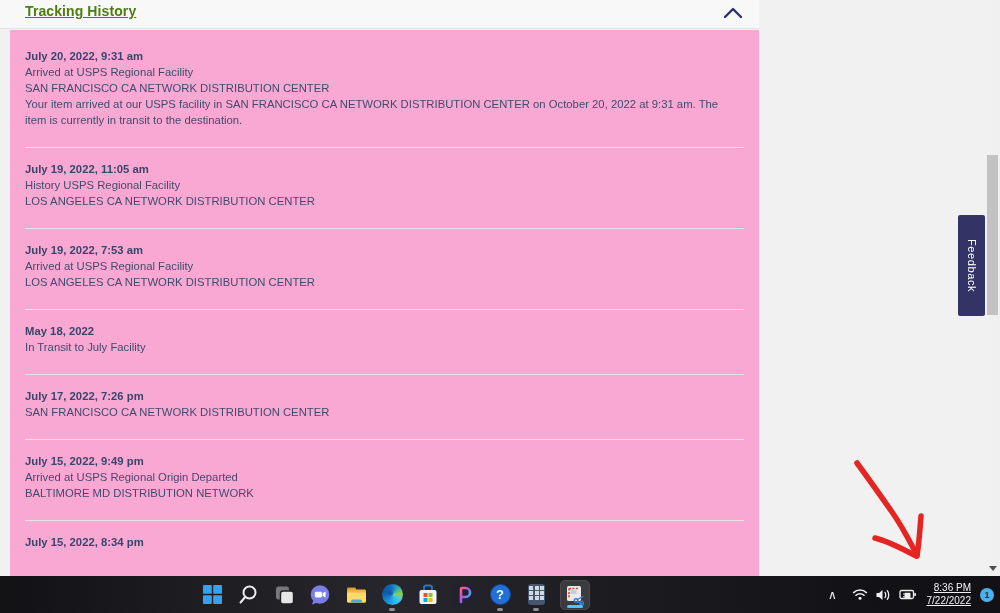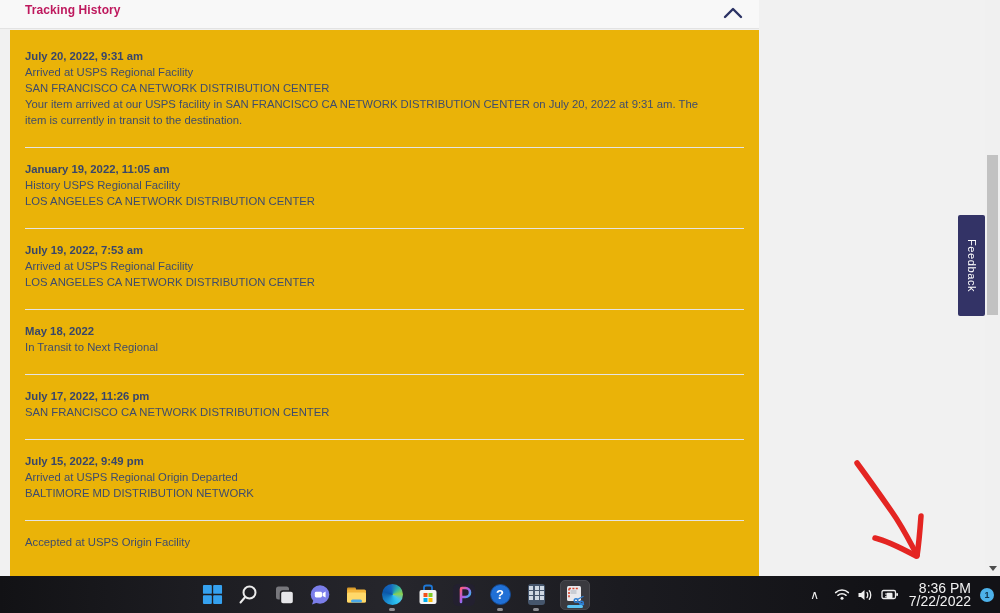--- a/index.html
+++ b/index.html
@@ -7,28 +7,28 @@
   body { font-family:"Liberation Sans", sans-serif; background:#f1f1f1; position:relative; }
   .screen { position:absolute; inset:0; width:1000px; height:613px; background:#f1f1f1; overflow:hidden; }
 
   
   .accordion-header {
     position:absolute; left:0; top:0; width:759px; height:29px;
     background:#f8f8f8; border-bottom:1px solid #e3e3e3;
   }
   .accordion-title {
     position:absolute; left:25px; top:3px;
-    font-size:12px; font-weight:bold; color:#be185d; letter-spacing:.1px;
+    font-size:14px; font-weight:bold; color:#4d7c0f; letter-spacing:.1px;text-decoration:underline;
   }
   .collapse-btn { position:absolute; left:722px; top:5px; width:22px; height:16px; cursor:pointer; }
 
   
   .card {
     position:absolute; left:10px; top:30px; width:749px; height:546px;
-    background:#eab308; overflow:hidden; padding:5px 15px 12px 15px;
+    background:#f9a8d4; overflow:hidden; padding:5px 15px 12px 15px;
   }
   .entry { padding:13px 0 19px 0; }
   .entry + .entry { border-top:1px solid #e4e4e4; }
   .entry div { font-size:11.3px; line-height:16px; color:#3f4c6c; }
   .entry .date { font-weight:bold; color:#38466a; }
   .entry .desc { max-width:697px; }
 
   
   .feedback-btn {
     position:absolute; left:958px; top:215px; width:27px; height:101px;
@@ -74,21 +74,21 @@
   
   .calc-tile { width:17px; height:21px; border-radius:3px; background:#46566c; overflow:hidden; }
   .calc-screen { width:100%; height:5px; background:#7db7ea; }
   .calc-keys { display:grid; grid-template-columns:repeat(3,4px); gap:1.5px; padding:2px 1.5px; }
   .calc-keys span { width:4px; height:3.5px; background:#cfd8e2; display:block; }
 
   
   .tray { position:absolute; right:6px; top:0; height:37px; display:flex; align-items:center; }
   .tray-chevron { color:#efefef; font-size:12px; width:22px; text-align:center; cursor:pointer; }
   .tray-icons { display:flex; align-items:center; gap:7px; margin:0 10px 0 8px; cursor:pointer; }
-  .clock { text-align:right; color:#f2f2f2; font-size:14px; line-height:12.5px; cursor:pointer; }
+  .clock { text-align:right; color:#f2f2f2; font-size:10px; line-height:12.5px; cursor:pointer;text-decoration:underline; }
   .notif-badge {
     width:14px; height:14px; border-radius:50%; background:#4db2ea; color:#10334d;
     font-size:9px; font-weight:bold; display:flex; align-items:center; justify-content:center;
     margin-left:9px; cursor:pointer;
   }
 </style>
 </head>
 <body>
 
 <div class="screen">
@@ -101,53 +101,53 @@
       </svg>
     </div>
   </div>
 
   <div class="card">
 
     <div class="entry">
       <div class="date">July 20, 2022, 9:31 am</div>
       <div class="status">Arrived at USPS Regional Facility</div>
       <div class="location">SAN FRANCISCO CA NETWORK DISTRIBUTION CENTER</div>
-      <div class="desc">Your item arrived at our USPS facility in SAN FRANCISCO CA NETWORK DISTRIBUTION CENTER on July 20, 2022 at 9:31 am. The item is currently in transit to the destination.</div>
-    </div>
-
-    <div class="entry">
-      <div class="date">January 19, 2022, 11:05 am</div>
+      <div class="desc">Your item arrived at our USPS facility in SAN FRANCISCO CA NETWORK DISTRIBUTION CENTER on October 20, 2022 at 9:31 am. The item is currently in transit to the destination.</div>
+    </div>
+
+    <div class="entry">
+      <div class="date">July 19, 2022, 11:05 am</div>
       <div class="status">History USPS Regional Facility</div>
       <div class="location">LOS ANGELES CA NETWORK DISTRIBUTION CENTER</div>
     </div>
 
     <div class="entry">
       <div class="date">July 19, 2022, 7:53 am</div>
       <div class="status">Arrived at USPS Regional Facility</div>
       <div class="location">LOS ANGELES CA NETWORK DISTRIBUTION CENTER</div>
     </div>
 
     <div class="entry">
       <div class="date">May 18, 2022</div>
-      <div class="status">In Transit to Next Regional</div>
-    </div>
-
-    <div class="entry">
-      <div class="date">July 17, 2022, 11:26 pm</div>
+      <div class="status">In Transit to July Facility</div>
+    </div>
+
+    <div class="entry">
+      <div class="date">July 17, 2022, 7:26 pm</div>
       <div class="location">SAN FRANCISCO CA NETWORK DISTRIBUTION CENTER</div>
     </div>
 
     <div class="entry">
       <div class="date">July 15, 2022, 9:49 pm</div>
       <div class="status">Arrived at USPS Regional Origin Departed</div>
       <div class="location">BALTIMORE MD DISTRIBUTION NETWORK</div>
     </div>
 
     <div class="entry">
-      <div class="status">Accepted at USPS Origin Facility</div>
+      <div class="date">July 15, 2022, 8:34 pm</div>
     </div>
   </div>
 
   <div class="feedback-btn">
     <span>Feedback</span>
   </div>
 
   <div class="scrollbar">
     <div class="scroll-thumb"></div>
     <div class="scroll-down-arrow"></div>

